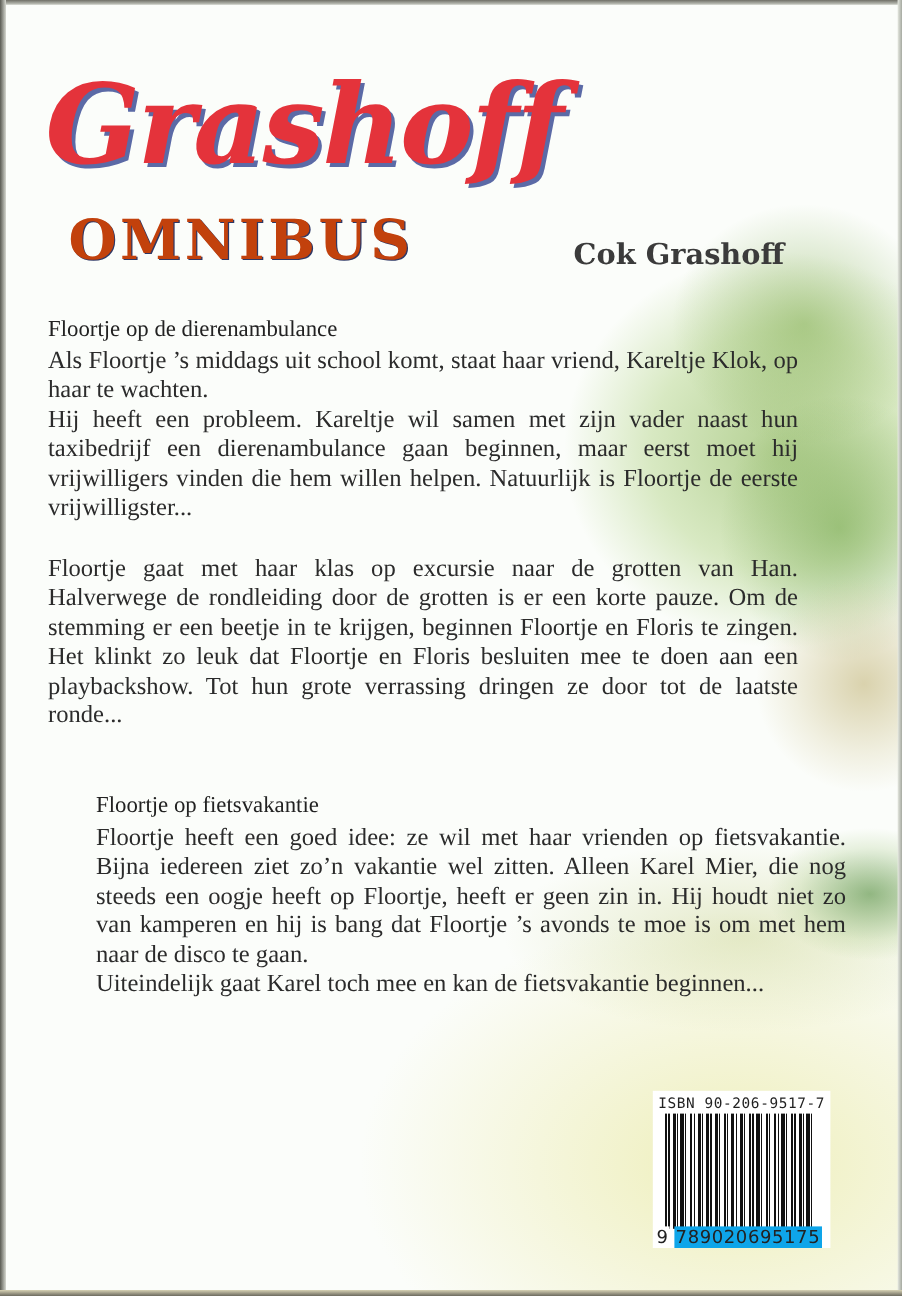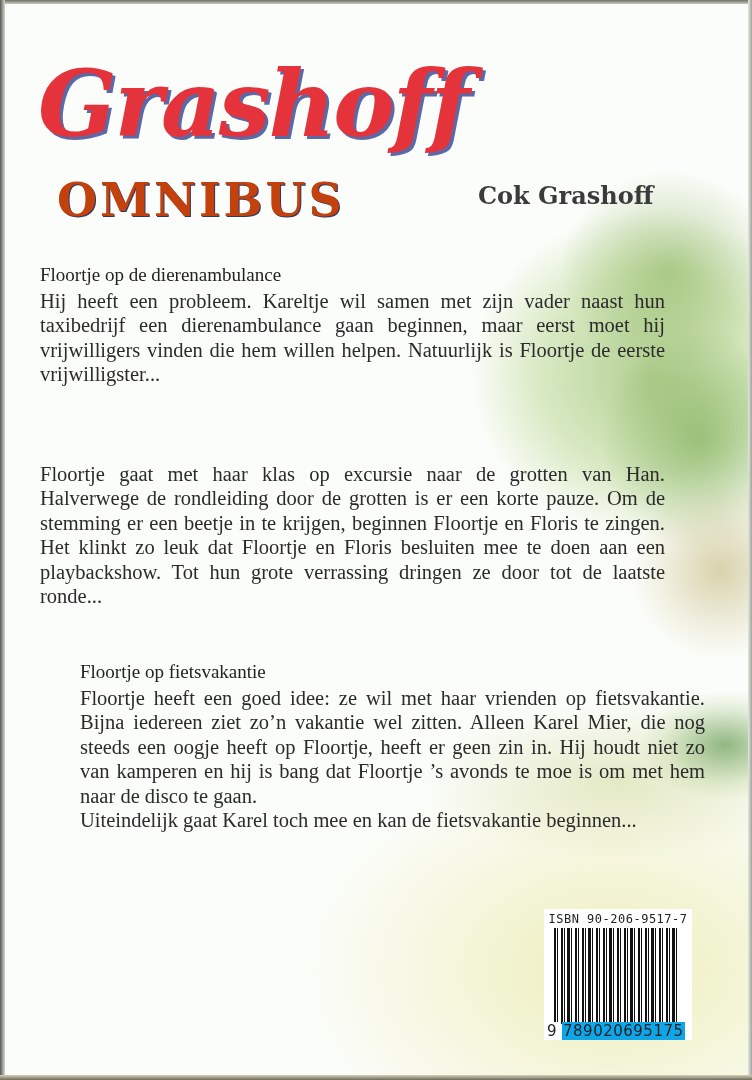--- a/index.html
+++ b/index.html
@@ -33,21 +33,21 @@
     text-shadow: 3px 3px 0 #5b6aa6;
   }
   .subtitle {
     position: absolute; left: 40px; top: 160px; margin: 17px;
     font-family: "DejaVu Serif", "Liberation Serif", serif;
     font-weight: bold; font-size: 46px; line-height: 1; letter-spacing: 3px;
     color: #c2410c;
     text-shadow: 1px 1px 0 #2e3866;
   }
   .author {
-    position: absolute; left: 478px; top: 182px; margin: 0;
+    position: absolute; left: 478px; top: 198px; margin: 0;
     font-family: "DejaVu Serif", "Liberation Serif", serif;
     font-weight: bold; font-size: 24px; line-height: 1.2;
     color: #3b3b3b;
   }
 
   .section { position: absolute; left: 40px; width: 625px; }
   .section-1 { top: 263px; }
   .section-2 { top: 462px; }
   .section-3 { top: 660px; margin-left: 40px; }
   .section h2 {
@@ -98,20 +98,21 @@
   <div class="edge-left"></div>
   <div class="edge-right"></div>
   <div class="edge-bottom"></div>
 
   <h1 class="title">Grashoff</h1>
   <div class="subtitle">OMNIBUS</div>
   <div class="author">Cok Grashoff</div>
 
   <section class="section section-1">
     <h2>Floortje op de dierenambulance</h2>
+    <p>Als Floortje ’s middags uit school komt, staat haar vriend, Kareltje Klok, op haar te wachten.</p>
     <p>Hij heeft een probleem. Kareltje wil samen met zijn vader naast hun taxibedrijf een dierenambulance gaan beginnen, maar eerst moet hij vrijwilligers vinden die hem willen helpen. Natuurlijk is Floortje de eerste vrijwilligster...</p>
   </section>
 
   <section class="section section-2">
     <p>Floortje gaat met haar klas op excursie naar de grotten van Han. Halverwege de rondleiding door de grotten is er een korte pauze. Om de stemming er een beetje in te krijgen, beginnen Floortje en Floris te zingen. Het klinkt zo leuk dat Floortje en Floris besluiten mee te doen aan een playbackshow. Tot hun grote verrassing dringen ze door tot de laatste ronde...</p>
   </section>
 
   <section class="section section-3">
     <h2>Floortje op fietsvakantie</h2>
     <p>Floortje heeft een goed idee: ze wil met haar vrienden op fietsvakantie. Bijna iedereen ziet zo’n vakantie wel zitten. Alleen Karel Mier, die nog steeds een oogje heeft op Floortje, heeft er geen zin in. Hij houdt niet zo van kamperen en hij is bang dat Floortje ’s avonds te moe is om met hem naar de disco te gaan.</p>

